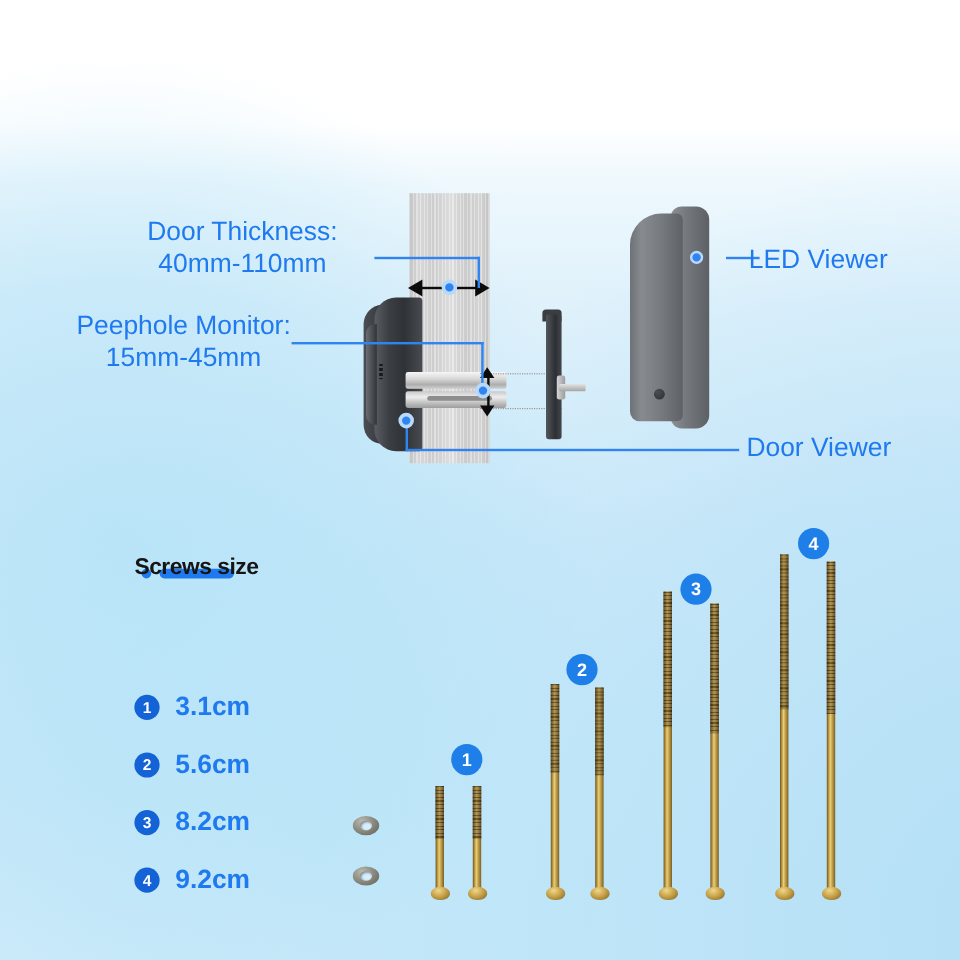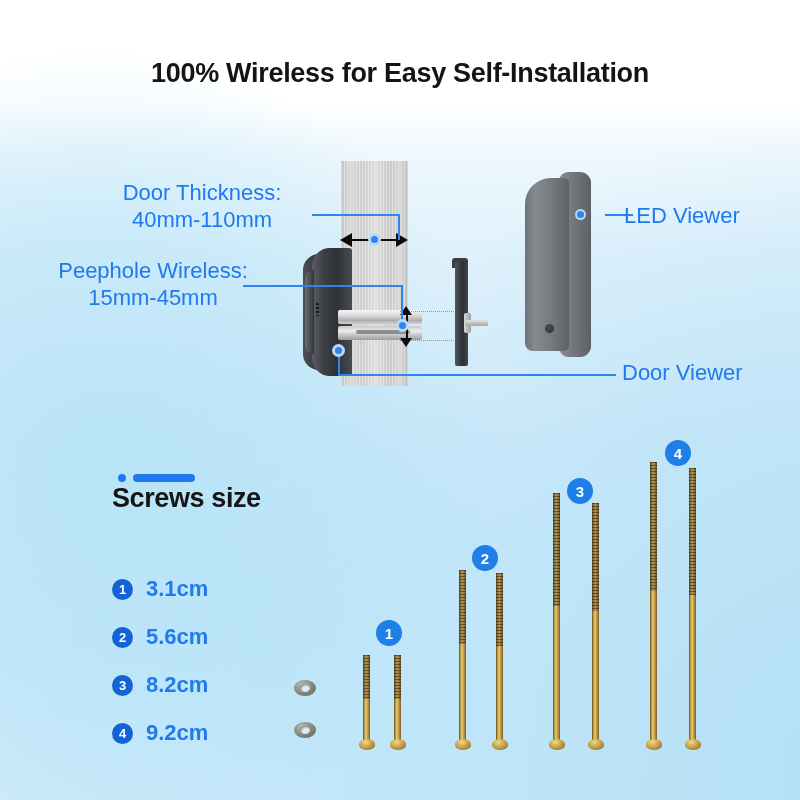--- a/index.html
+++ b/index.html
@@ -151,22 +151,22 @@
   .varrow-head { position:absolute; left:400px; width:0; height:0;
     border-left:6px solid transparent; border-right:6px solid transparent; }
   .varrow-head.up   { top:306px; border-bottom:9px solid #0b0b0b; }
   .varrow-head.down { top:338px; border-top:9px solid #0b0b0b; }
 
   
   .accent { position:absolute; left:118px; top:474px; display:flex; align-items:center; gap:7px; }
   .accent-dot { width:8px; height:8px; border-radius:50%; background:#1f7af0; }
   .accent-bar { width:62px; height:8px; border-radius:5px; background:#1f7af0; }
   .screws-heading {
-    position:absolute; left:112px; top:483px;
-    font-size:27px; font-weight:bold; color:#151515; letter-spacing:-0.4px;
+    position:absolute; left:112px; top:462px;
+    font-size:19px; font-weight:bold; color:#151515; letter-spacing:-0.4px;
   }
 
   .legend { position:absolute; left:112px; top:565px; }
   .legend-row { display:flex; align-items:center; height:48px; }
   .badge {
     width:21px; height:21px; border-radius:50%; background:#1363d6;
     color:#fff; font-size:13px; font-weight:bold;
     display:flex; align-items:center; justify-content:center;
     flex:0 0 auto;
   }
@@ -210,21 +210,20 @@
     background:#d8eefb;
     box-shadow: inset 1px 1px 2px rgba(0,0,0,0.45);
   }
 </style>
 </head>
 <body>
 
 <div id="page">
 
   <div class="header">
-    <div class="title">100% Wireless for Easy Self-Installation</div>
   </div>
 
   <div>
 
     <div class="door"></div>
 
     <div class="cam-outer"></div>
     <div class="cam-inner"></div>
     <div class="cam-lip"></div>
     <div class="cam-speck"></div>
@@ -264,21 +263,21 @@
 
     <div class="leader" style="left:605px; top:214px; width:28px; height:2px;"></div>
     <div class="dot sm" style="left:575px; top:209px;"></div>
 
     <div class="leader" style="left:338px; top:374px; width:278px; height:2px;"></div>
     <div class="leader" style="left:338px; top:350px; width:2px; height:26px;"></div>
     <div class="dot" style="left:332px; top:344px;"></div>
 
     <div class="lbl lbl-thickness">Door Thickness:
 40mm-110mm</div>
-    <div class="lbl lbl-peephole">Peephole Wireless:
+    <div class="lbl lbl-peephole">Peephole Monitor:
 15mm-45mm</div>
     <div class="lbl lbl-led">LED Viewer</div>
     <div class="lbl lbl-viewer">Door Viewer</div>
   </div>
 
   <div>
 
     <div class="accent">
       <span class="accent-dot"></span>
       <span class="accent-bar"></span>

